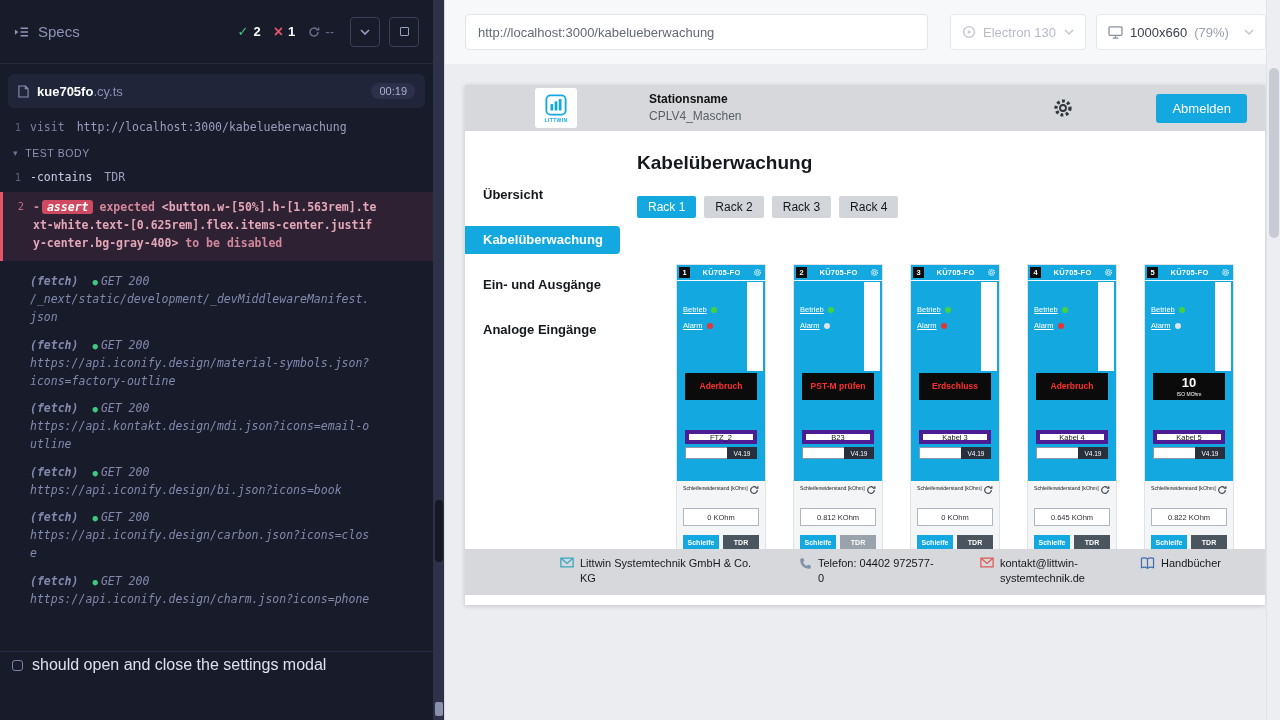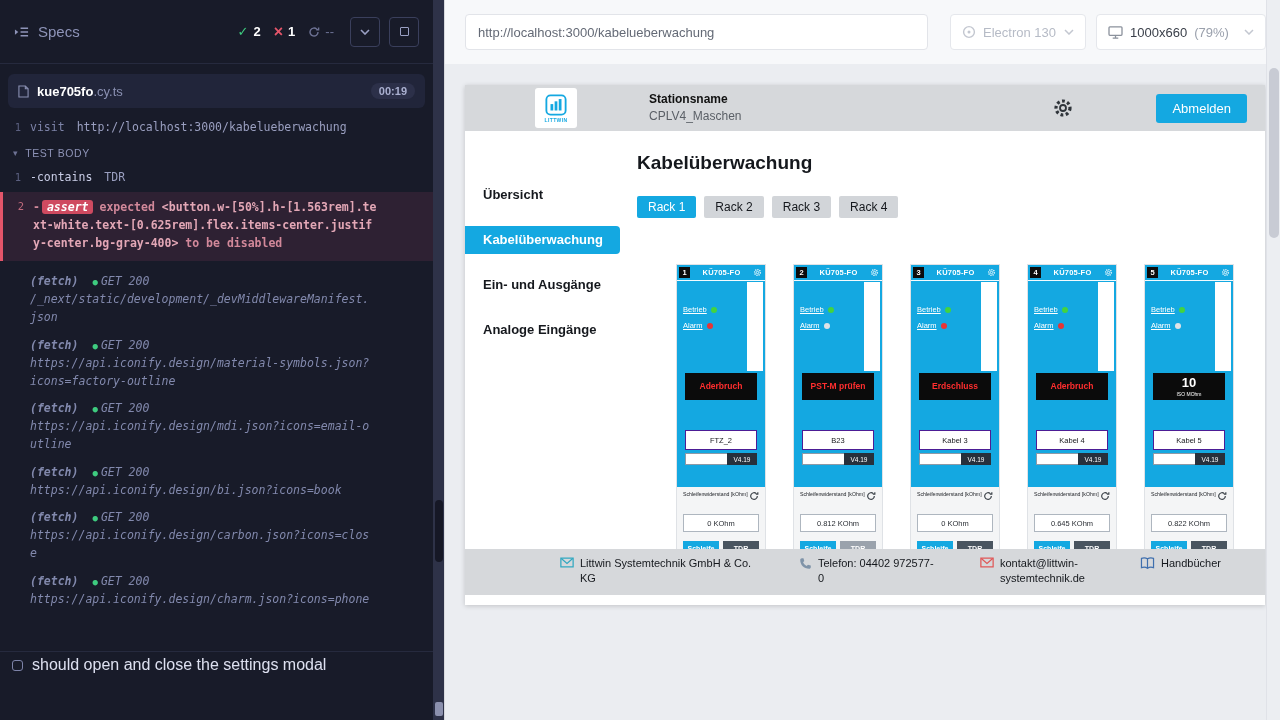--- a/index.html
+++ b/index.html
@@ -17,21 +17,21 @@
   .ic-fail { color:#e4556a; font-weight:700; font-size:16px; line-height:1; }
   .ic-pend { color:#6d7294; }
   .stat.pend .n { color:#6d7294; font-weight:400; }
   .hdr-btns { display:flex; gap:9px; margin-left:16px; }
   .hdr-btn { width:30px; height:30px; border:1px solid #3a3f5c; border-radius:4px; background:transparent; color:#9aa0c4; display:flex; align-items:center; justify-content:center; cursor:pointer; }
   .stop-sq { width:9px; height:9px; border:1.5px solid #9aa0c4; border-radius:1px; display:block; }
 
   .spec-row { margin:10px 8px 4px; background:#21253a; border-radius:6px; height:34px; flex:none; display:flex; align-items:center; padding:0 10px; gap:8px; }
   .spec-name { color:#fff; font-weight:700; font-size:13px; }
   .spec-ext { color:#8a90b2; font-weight:400; }
-  .spec-time { margin-left:auto; color:#aab0d0; font-size:11px; background:#2c3049; padding:2px 8px; border-radius:9px;font-weight:bold; }
+  .spec-time { margin-left:auto; color:#aab0d0; font-size:11px; background:#2c3049; padding:2px 8px; border-radius:9px; }
 
   .cy-log { flex:1; overflow:hidden; font-family:"DejaVu Sans Mono", monospace; font-size:11.5px; padding-top:4px; }
   .cmd-row { display:flex; padding:4px 8px 4px 0; cursor:pointer; }
   .gutter { width:30px; flex:none; text-align:right; padding-right:9px; color:#5b6080; font-size:10.5px; padding-top:1px; }
   .cmd-method { color:#7d83a8; margin-right:12px; white-space:nowrap; }
   .cmd-method.light { color:#c9cde6; }
   .cmd-arg { color:#9a9fc0; word-break:break-all; }
   .section-row { display:flex; align-items:center; gap:7px; color:#8d93b6; font-family:"Liberation Sans",sans-serif; font-size:10.5px; letter-spacing:0.6px; padding:9px 10px 7px 13px; cursor:pointer; }
   .sec-chev { font-size:9px; color:#6d7294; }
 
@@ -97,21 +97,21 @@
   .card-top { display:flex; height:90px; flex:none; }
   .card-states { flex:1; padding:24px 0 0 6px; display:flex; flex-direction:column; gap:7px; }
   .state { display:flex; align-items:center; gap:4px; color:#fff; font-size:7.5px;text-decoration:underline; }
   .dot6 { width:6px; height:6px; border-radius:50%; flex:none; }
   .card-strip { width:16px; flex:none; background:#fff; margin:1px 2px 0 0; }
   .status-box { margin:2px 8px 0; height:27px; flex:none; background:#0b0b0b; display:flex; flex-direction:column; align-items:center; justify-content:center; }
   .status-text { font-size:8.5px; font-weight:700; line-height:1.1; text-align:center; }
   .status-text.big { font-size:13px; }
   .status-sub { font-size:5px; color:#fff; }
   .card-gap { height:30px; flex:none; }
-  .name-input { margin:0 8px; height:20px; flex:none; background:#fff; border:1px solid #4c1d95; display:flex; align-items:center; justify-content:center; font-size:7.5px; color:#16181c; }
+  .name-input { margin:0 8px; height:14px; flex:none; background:#fff; border:4px solid #4c1d95; display:flex; align-items:center; justify-content:center; font-size:7.5px; color:#16181c; }
   .ver-row { margin:3px 8px 0; height:12px; flex:none; background:#fff; border:1px solid #8d99a6; position:relative; }
   .ver-badge { position:absolute; right:-1px; top:-1px; bottom:-1px; width:30px; background:#27303c; color:#fff; font-size:6.5px; display:flex; align-items:center; justify-content:center; }
   .card-white { margin-top:22px; background:#f4f5f6; flex:1; padding:4px 6px 0; }
   .resist-row { display:flex; justify-content:space-between; align-items:flex-start; }
   .resist-label { font-size:5.2px; color:#1c1f24; white-space:nowrap; }
   .refresh-icon { display:flex; cursor:pointer; }
   .resist-input { margin-top:13px; height:18px; background:#fff; border:1px solid #aeb6bf; display:flex; align-items:center; justify-content:center; font-size:7.5px; color:#2a2e34; }
   .card-btns { display:flex; gap:4px; margin-top:9px; }
   .cbtn { flex:1; height:15px; border:none; display:flex; align-items:center; justify-content:center; color:#fff; font-size:7px; font-weight:700; cursor:pointer; font-family:"Liberation Sans",sans-serif; }
   .cbtn.schleife { background:#14a8e1; }
@@ -201,21 +201,21 @@
     <div class="fetch-row">
       <span class="gutter"></span>
       <div class="fetch-line"><span class="fetch-label">(fetch)</span><span class="fetch-dot">●</span><span>GET 200</span><span class="fetch-url">/_next/static/development/_devMiddlewareManifest.json</span></div>
     </div>
     <div class="fetch-row">
       <span class="gutter"></span>
       <div class="fetch-line"><span class="fetch-label">(fetch)</span><span class="fetch-dot">●</span><span>GET 200</span><span class="fetch-url">https://api.iconify.design/material-symbols.json?icons=factory-outline</span></div>
     </div>
     <div class="fetch-row">
       <span class="gutter"></span>
-      <div class="fetch-line"><span class="fetch-label">(fetch)</span><span class="fetch-dot">●</span><span>GET 200</span><span class="fetch-url">https://api.iconify.design/mdi.json?icons=email-outline</span></div>
+      <div class="fetch-line"><span class="fetch-label">(fetch)</span><span class="fetch-dot">●</span><span>GET 200</span><span class="fetch-url">https://api.kontakt.design/mdi.json?icons=email-outline</span></div>
     </div>
     <div class="fetch-row">
       <span class="gutter"></span>
       <div class="fetch-line"><span class="fetch-label">(fetch)</span><span class="fetch-dot">●</span><span>GET 200</span><span class="fetch-url">https://api.iconify.design/bi.json?icons=book</span></div>
     </div>
     <div class="fetch-row">
       <span class="gutter"></span>
       <div class="fetch-line"><span class="fetch-label">(fetch)</span><span class="fetch-dot">●</span><span>GET 200</span><span class="fetch-url">https://api.iconify.design/carbon.json?icons=close</span></div>
     </div>
     <div class="fetch-row">

